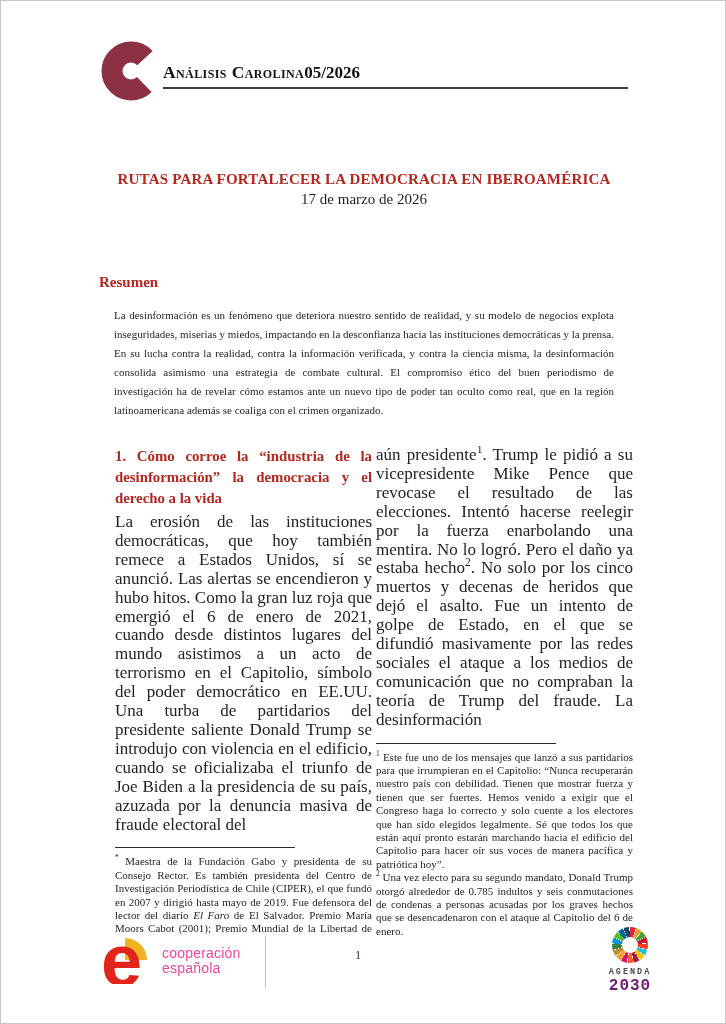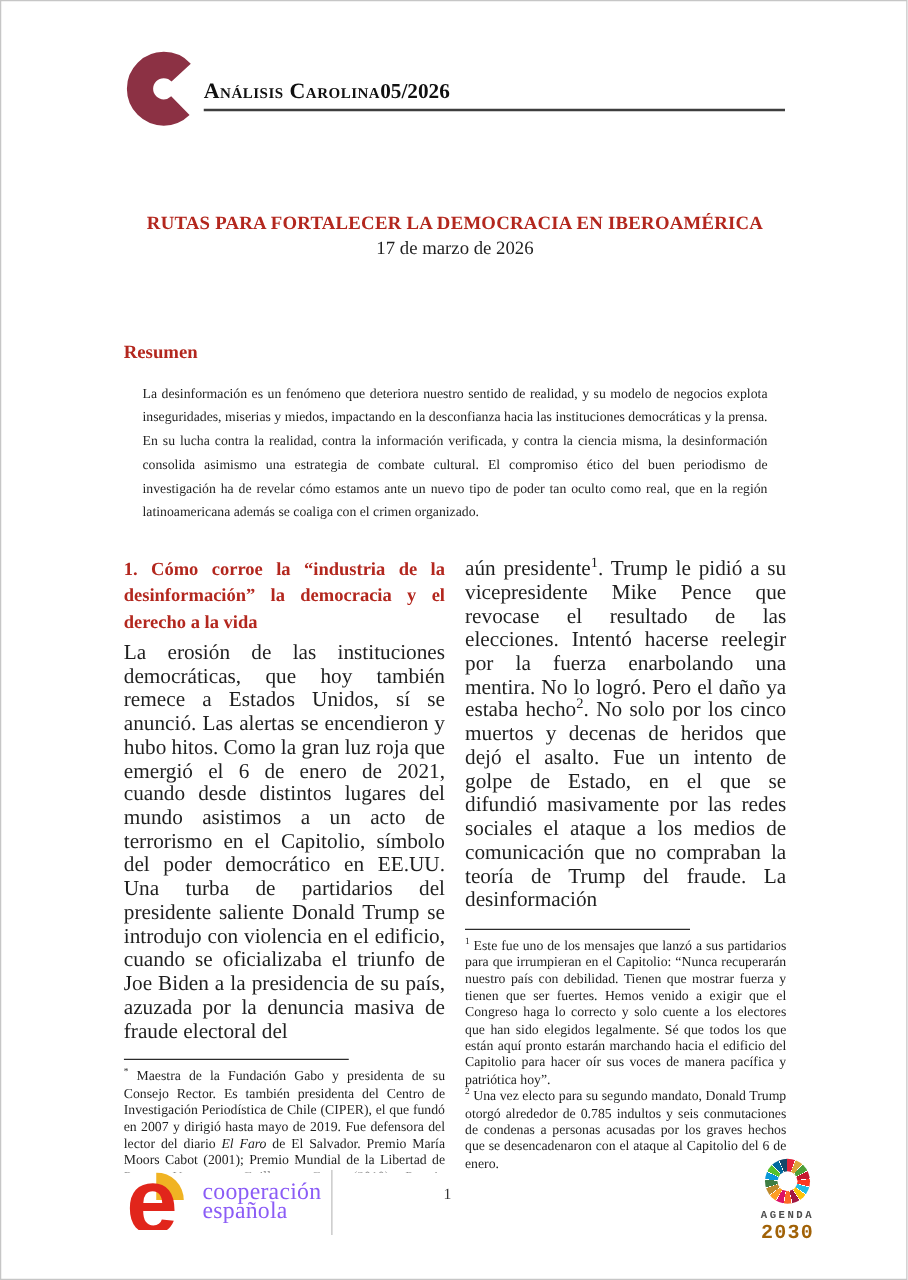--- a/index.html
+++ b/index.html
@@ -21,42 +21,42 @@
   .doc-title{margin:0;font-size:15px;font-weight:bold;color:#b3271e;letter-spacing:.2px}
   .author{margin-top:11px;font-weight:bold;font-size:15px}
   .date{margin-top:3px;font-size:15px}
 
   
   .abstract{position:absolute;left:99px;top:274px;width:530px}
   .abstract-h{margin:0 0 3px 0;font-size:15px;font-weight:bold;color:#b3271e}
   .abstract-p{margin:15px;text-align:justify;font-size:11px;line-height:18.9px;hyphens:auto}
 
   
-  .cols{position:absolute;left:99px;top:446px;width:530px;display:flex;gap:16px}
+  .cols{position:absolute;left:115px;top:446px;width:530px;display:flex;gap:4px}
   .col{width:257px;height:492px;overflow:hidden}
   .section-h{margin:0 0 4px 0;font-size:14.8px;line-height:21px;font-weight:bold;color:#b3271e;text-align:justify}
   .bodyp{margin:0;font-size:17px;line-height:18.9px;text-align:justify;hyphens:auto}
   .fnsep{border-top:1.5px solid #2b2b2b;width:180px;margin:13px 0 7px 0}
   .fn{margin:0;font-size:11px;line-height:13.4px;text-align:justify;hyphens:auto}
   sup{font-size:68%;line-height:0;vertical-align:super}
   .ital{font-style:italic}
 
   
   .coop{position:absolute;left:102px;top:938px;display:flex;align-items:center;gap:12px}
   .elogo{position:relative;width:48px;height:46px;overflow:hidden}
   .elogo .wedge{position:absolute;top:0;right:3px;width:22px;height:22px;background:#f0b323;border-top-right-radius:100%}
   .elogo .eglyph{position:absolute;left:-1px;top:1px;font-family:"Liberation Sans",sans-serif;font-weight:bold;font-size:74px;line-height:44px;color:#e1251b}
-  .coop-text{font-family:Liberation Serif, serif;font-size:19px;line-height:15px;color:#8b5cf6;font-weight:500;letter-spacing:.2px}
+  .coop-text{font-family:Liberation Sans, sans-serif;font-size:14px;line-height:15px;color:#ec4899;font-weight:500;letter-spacing:.2px}
   .vdiv{position:absolute;left:265px;top:936px;height:52px;border-left:1px solid #c0c0c0}
   .pagenum{position:absolute;left:328px;top:948px;width:60px;text-align:center;font-size:12.5px;color:#333}
   .agenda{position:absolute;left:588px;top:927px;width:84px;text-align:center;font-family:Liberation Mono, monospace}
   .wheel{position:relative;width:36px;height:36px;margin:0 auto;border-radius:50%}
   .wheel::after{content:"";position:absolute;inset:10px;background:#fff;border-radius:50%}
   .ag1{margin-top:4px;font-size:8.5px;font-weight:bold;letter-spacing:2px;color:#4d4d4d}
-  .ag2{font-size:16px;font-weight:800;letter-spacing:1px;color:#a16207}
+  .ag2{font-size:16px;font-weight:800;letter-spacing:1px;color:#701a75}
 </style>
 </head>
 <body>
 
 <div class="page-border"></div>
 
 <div class="c-logo">
   <svg width="60" height="64" viewBox="0 0 60 64" aria-hidden="true">
     <circle cx="30" cy="32" r="19" fill="none" stroke="#8c3144" stroke-width="21" stroke-dasharray="89.5 29.9" stroke-dashoffset="-15"></circle>
   </svg>

